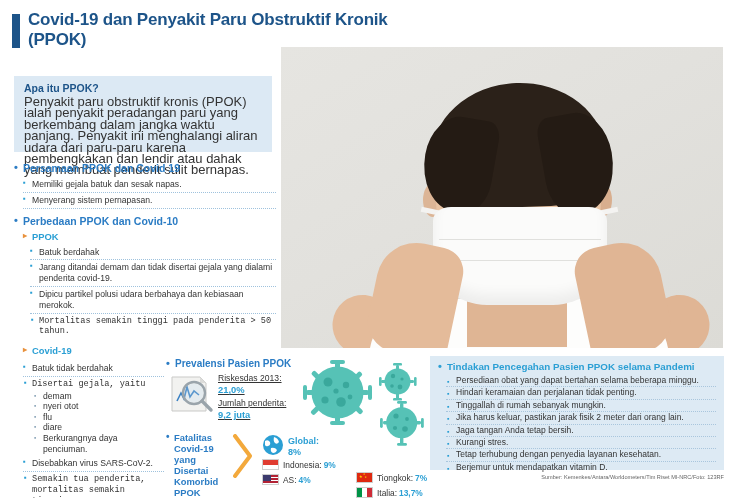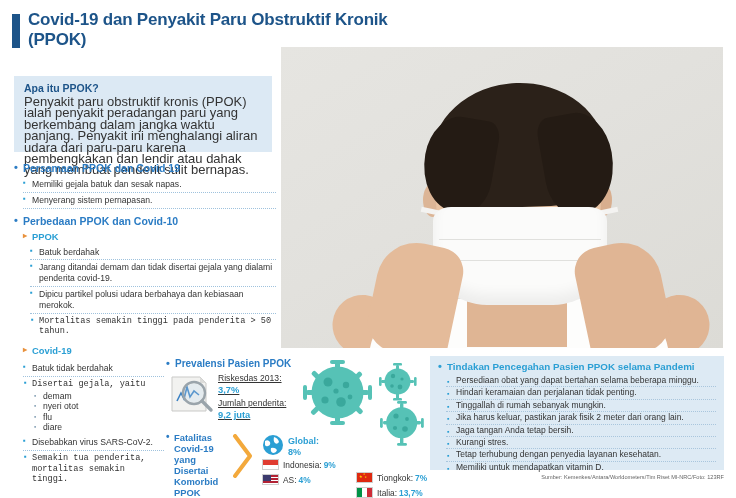--- a/index.html
+++ b/index.html
@@ -279,20 +279,21 @@
 
   <div id="col-left-2">
     <div class="items" style="margin-left:9px;">
       <div class="li">Batuk tidak berdahak</div>
       <div class="li nodot" style="padding-bottom:0;">Disertai gejala, yaitu</div>
       <div class="subitems">
         <div class="li2">demam</div>
         <div class="li2">nyeri otot</div>
         <div class="li2">flu</div>
         <div class="li2">diare</div>
+        <div class="li2">Berkurangnya daya penciuman.</div>
       </div>
       <div class="li" style="margin-top:2px;">Disebabkan virus SARS-CoV-2.</div>
       <div class="li nodot">Semakin tua penderita, mortalitas semakin tinggi.</div>
     </div>
   </div>
 
   <div id="col-mid">
     <div id="prev-head">Prevalensi Pasien PPOK</div>
     <div class="prev-row">
       <div class="doc-icon">
@@ -300,21 +301,21 @@
           <path d="M6 4 L34 4 L40 10 L40 38 L6 38 Z" fill="#f2f2f0" stroke="#c9c9c7" stroke-width="1"></path>
           <path d="M34 4 L34 10 L40 10 Z" fill="#dcdcda"></path>
           <polyline points="11,28 15,20 18,26 21,14 24,24 28,18 33,22" fill="none" stroke="#3b82c4" stroke-width="1.6"></polyline>
           <circle cx="28" cy="20" r="11" fill="none" stroke="#9aa4ab" stroke-width="2.4"></circle>
           <circle cx="28" cy="20" r="9.5" fill="#bcd6ea" opacity="0.25"></circle>
           <line x1="36" y1="28" x2="45" y2="37" stroke="#9aa4ab" stroke-width="3.4" stroke-linecap="round"></line>
         </svg>
       </div>
       <div class="prev-stats">
         <div>Riskesdas 2013:</div>
-        <div class="stat-val">3,7%</div>
+        <div class="stat-val">21,0%</div>
         <div style="margin-top:3px;">Jumlah penderita:</div>
         <div class="stat-val">9,2 juta</div>
       </div>
     </div>
   </div>
 
   <div id="virus-group">
     <svg width="136" height="92" viewBox="0 0 136 92">
       <g fill="#56c2b6">
         <g>
@@ -445,19 +446,19 @@
   <div id="panel-right">
     <div id="panel-head">Tindakan Pencegahan Pasien PPOK selama Pandemi</div>
     <div>
       <div class="pli">Persediaan obat yang dapat bertahan selama beberapa minggu.</div>
       <div class="pli">Hindari keramaian dan perjalanan tidak penting.</div>
       <div class="pli">Tinggallah di rumah sebanyak mungkin.</div>
       <div class="pli">Jika harus keluar, pastikan jarak fisik 2 meter dari orang lain.</div>
       <div class="pli">Jaga tangan Anda tetap bersih.</div>
       <div class="pli">Kurangi stres.</div>
       <div class="pli">Tetap terhubung dengan penyedia layanan kesehatan.</div>
-      <div class="pli">Memiliki untuk mendapatkan vitamin D.</div>
+      <div class="pli">Berjemur untuk mendapatkan vitamin D.</div>
     </div>
   </div>
 
   <div id="source">Sumber: Kemenkes/Antara/Worldometers/Tim Riset MI-NRC/Foto: 123RF</div>
 
 </div>
 
 </body></html>

